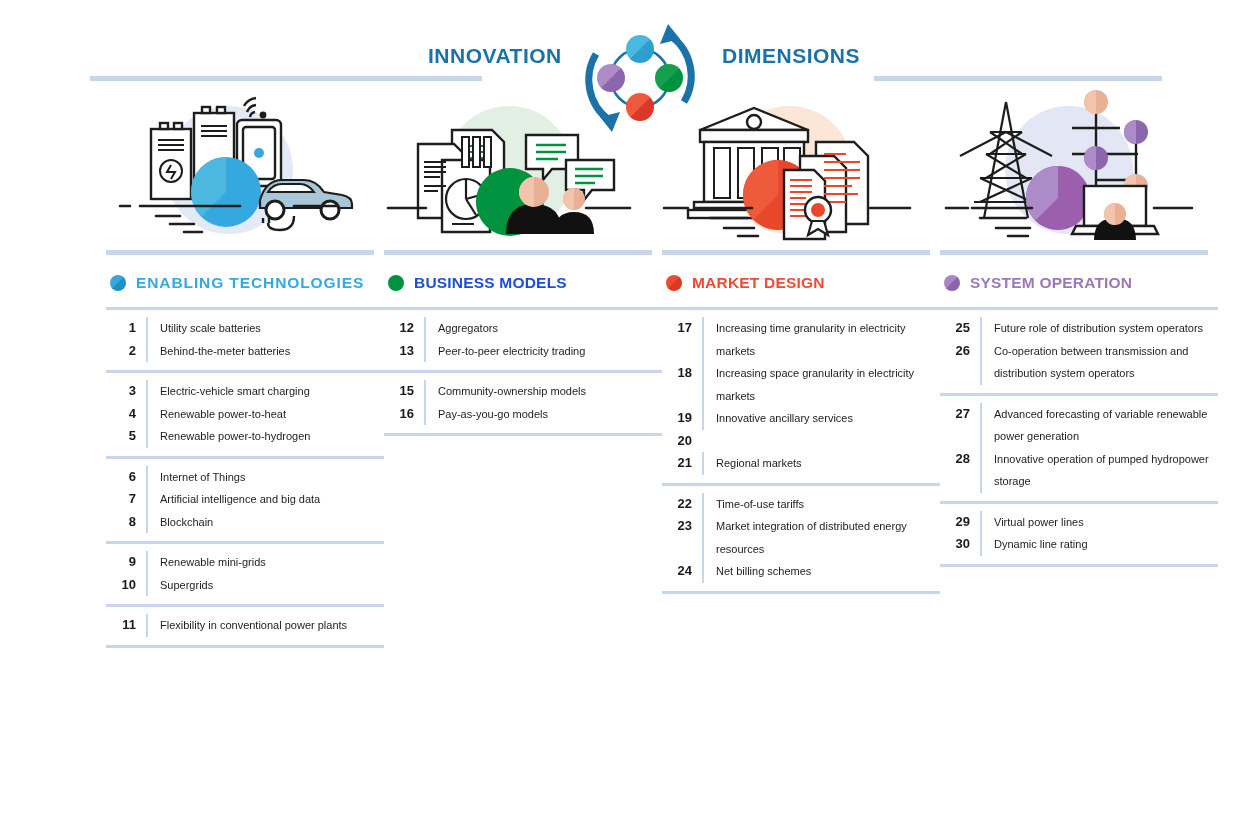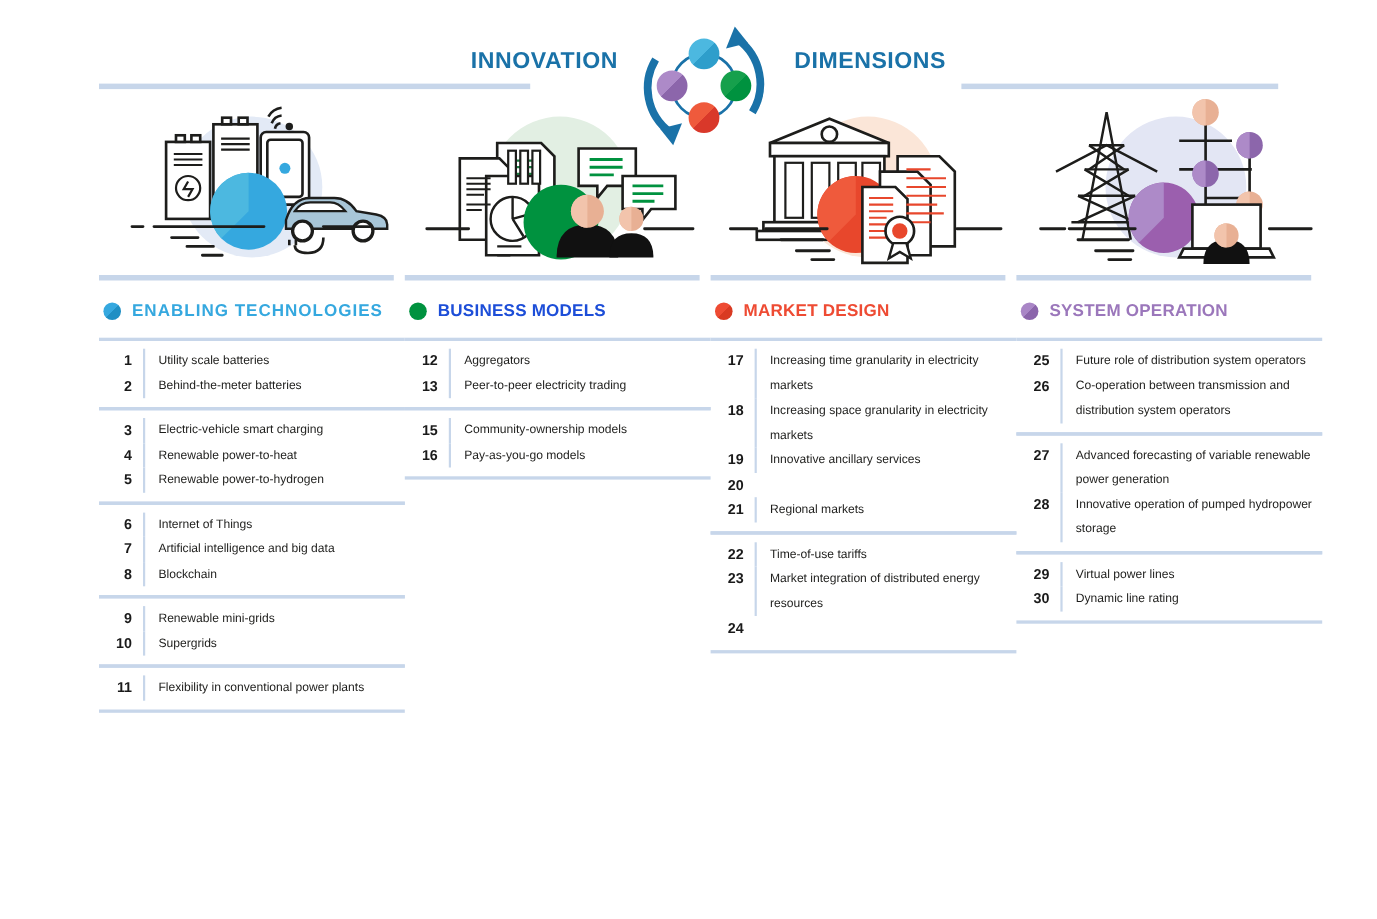--- a/index.html
+++ b/index.html
@@ -62,21 +62,21 @@
     height: 168px;
   }
   #illo-1 { left: 98px; }
   #illo-2 { left: 378px; }
   #illo-3 { left: 658px; }
   #illo-4 { left: 938px; }
 
   
   #columns {
     position: absolute;
-    left: 0; top: 250px;
+    left: 16px; top: 250px;
     width: 1084px;
     height: 585px;
   }
   .column {
     position: absolute;
     top: 0;
     width: 278px;
   }
   #col-0 { left: 90px;  }
   #col-1 { left: 368px; }
@@ -500,20 +500,21 @@
         <div class="row">
           <div class="num">22</div>
           <div class="txt">Time-of-use tariffs</div>
         </div>
         <div class="row">
           <div class="num">23</div>
           <div class="txt">Market integration of distributed energy resources</div>
         </div>
         <div class="row">
           <div class="num">24</div>
+          <div class="txt">Net billing schemes</div>
         </div>
       </div>
     </div>
     <div class="column" id="col-3">
       <div class="col-head-rule"></div>
       <div class="col-head">
         <span class="bullet" style="background: linear-gradient(135deg, rgb(169, 134, 198) 0px, rgb(169, 134, 198) 50%, rgb(139, 101, 171) 50%, rgb(139, 101, 171) 100%);"></span>
         <span class="col-title c3">SYSTEM OPERATION</span>
       </div>
       <div class="group">

